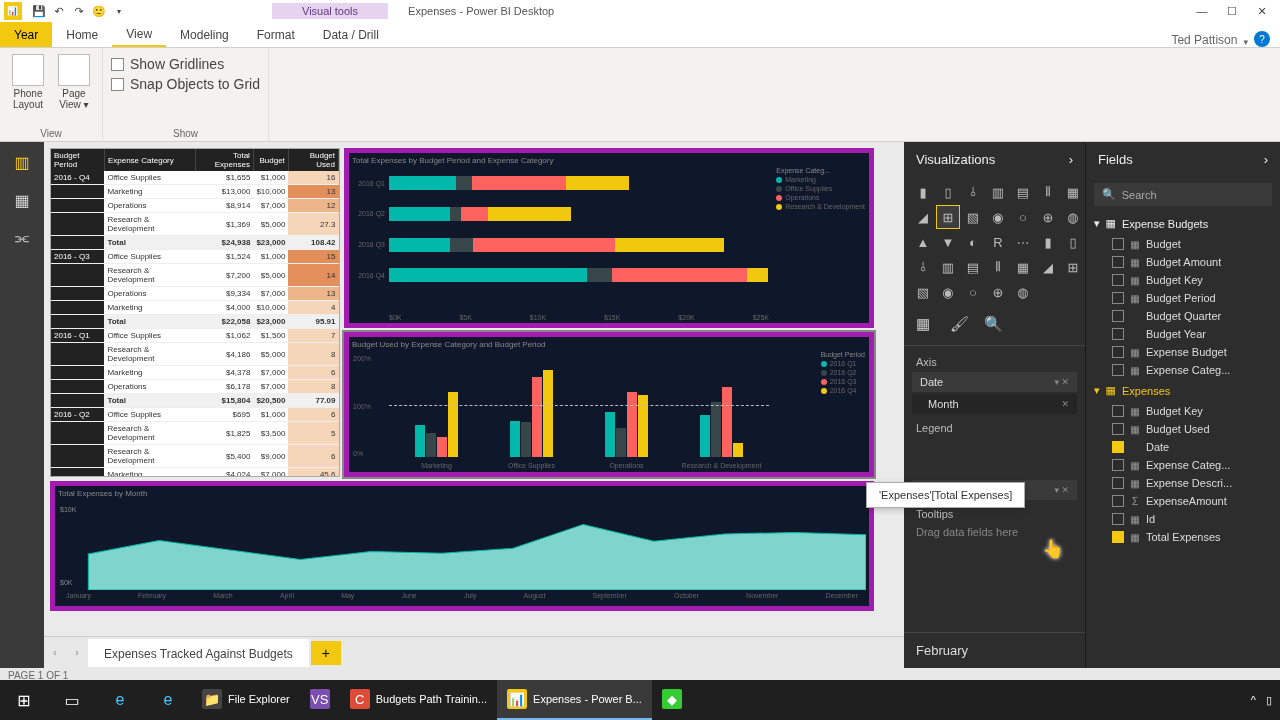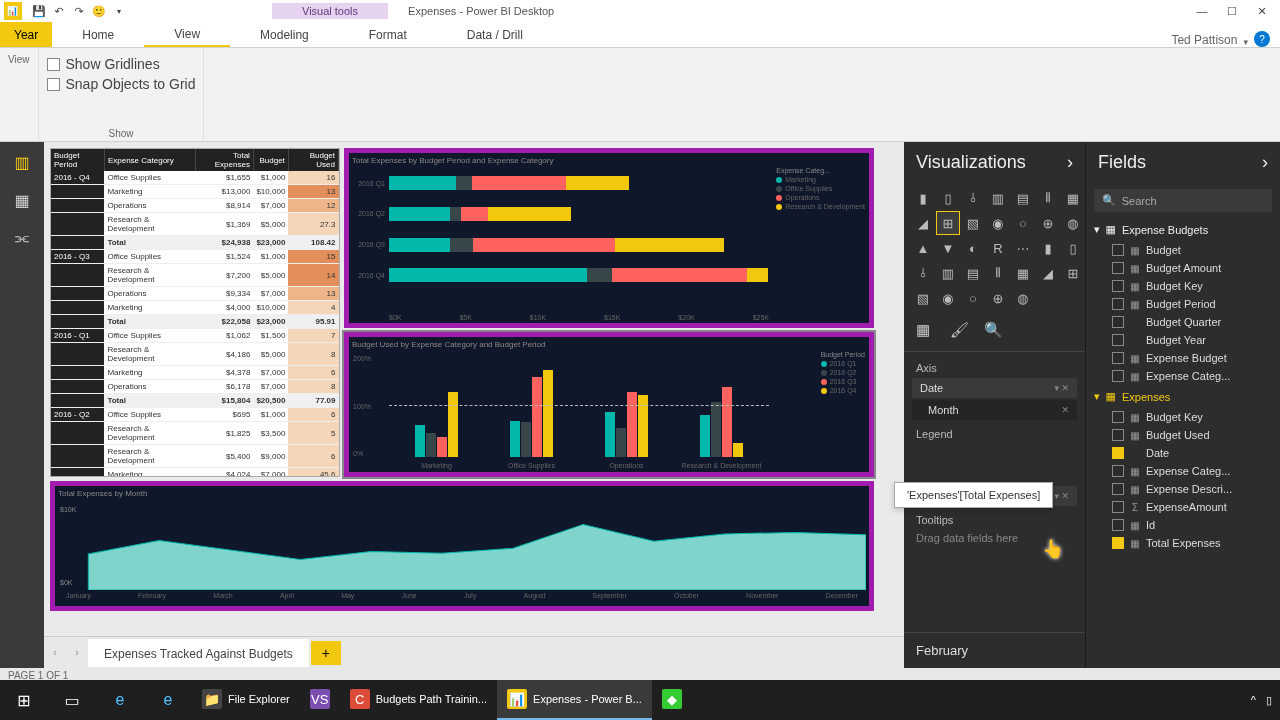--- a/index.html
+++ b/index.html
@@ -11,21 +11,21 @@
 .qat { display:flex; gap:2px; padding:0 4px; align-items:center; }
 .qat-btn { width:18px; height:18px; display:flex; align-items:center; justify-content:center; color:#444; }
 .tb-visual-tools { background:#e6d3f0; padding:2px 30px; color:#5e3b7d; font-size:11px; margin-left:140px; }
 .tb-title { margin-left:20px; color:#555; }
 .tb-right { margin-left:auto; display:flex; gap:6px; padding-right:6px; }
 .win-btn { width:24px; height:20px; display:flex; align-items:center; justify-content:center; color:#444; font-size:11px; }
 
 
 .menubar { height:26px; background:#fff; display:flex; align-items:stretch; border-bottom:1px solid #d0d0d0; font-size:12px; }
 .file-tab { background:#f2c811; color:#000; padding:0 14px; display:flex; align-items:center; font-weight:500; }
-.menu-tab { padding:0 30px; display:flex; align-items:center; color:#444; }
+.menu-tab { padding:0 14px; display:flex; align-items:center; color:#444; }
 .menu-tab.active { border-bottom:2px solid #f2c811; }
 .user-name { margin-left:auto; padding:0 10px; color:#666; display:flex; align-items:flex-end; gap:6px; }
 .help-icon { width:16px; height:16px; border-radius:50%; background:#0078d4; color:#fff; font-size:10px; display:flex; align-items:center; justify-content:center; }
 
 
 .ribbon { height:94px; background:#f3f2f1; display:flex; border-bottom:1px solid #d0d0d0; }
 .ribbon-group { display:flex; flex-direction:column; border-right:1px solid #e0e0e0; padding:4px 8px 0; }
 .ribbon-group-body { flex:1; display:flex; gap:6px; align-items:flex-start; }
 .ribbon-group-label { text-align:center; font-size:10px; color:#666; padding:2px 0; }
 .big-btn { display:flex; flex-direction:column; align-items:center; gap:2px; font-size:10px; color:#444; padding:2px 4px; }
@@ -82,21 +82,21 @@
 
 .tab-strip { position:absolute; bottom:0; left:0; right:0; height:32px; background:#e8e8e8; display:flex; align-items:center; border-top:1px solid #ccc; }
 .tab-nav { width:22px; text-align:center; color:#888; font-size:10px; }
 .page-tab { background:#fff; padding:6px 16px; font-size:12px; color:#444; border-top:2px solid transparent; }
 .add-tab { width:30px; height:24px; background:#f2c811; display:flex; align-items:center; justify-content:center; color:#000; font-size:14px; margin-left:2px; }
 
 
 .right-panes { width:376px; display:flex; background:#2d2d2d; color:#ddd; font-size:11px; }
 .viz-pane { width:182px; border-right:1px solid #1a1a1a; display:flex; flex-direction:column; }
 .fields-pane { width:194px; display:flex; flex-direction:column; }
-.pane-header { padding:10px 12px; font-size:18px; display:flex; justify-content:space-between; align-items:center; color:#eee; }
+.pane-header { padding:10px 12px; font-size:13px; display:flex; justify-content:space-between; align-items:center; color:#eee; }
 .viz-gallery { padding:4px 8px; display:grid; grid-template-columns:repeat(7,22px); gap:3px; }
 .viz-btn { width:22px; height:22px; display:flex; align-items:center; justify-content:center; color:#bbb; font-size:13px; }
 .viz-btn.sel { outline:1px solid #f2c811; background:#3d3d3d; }
 .viz-tabs { display:flex; gap:12px; padding:8px 12px; border-bottom:1px solid #444; }
 .viz-tab-icon { width:22px; height:22px; color:#ccc; font-size:15px; }
 
 .field-wells { flex:1; overflow:auto; padding:4px 0; }
 .well-label { padding:6px 12px 2px; font-size:11px; color:#bbb; }
 .well-item { margin:2px 8px; background:#3a3a3a; padding:4px 8px; font-size:11px; display:flex; justify-content:space-between; align-items:center; }
 .well-item.dark { background:#252525; }
@@ -161,20 +161,32 @@
     </div>
   <div class="user-name">
     <span>Ted Pattison</span>
     <span style="font-size:9px">▾</span>
     <span class="help-icon">?</span>
   </div>
 </div>
 
 <div class="ribbon">
   <div class="ribbon-group">
+    <div class="ribbon-group-body">
+      <div class="big-btn">
+        <div class="big-btn-icon"></div>
+        <span style="white-space:pre-line;text-align:center">Phone
+Layout</span>
+      </div>
+      <div class="big-btn">
+        <div class="big-btn-icon"></div>
+        <span style="white-space:pre-line;text-align:center">Page
+View ▾</span>
+      </div>
+    </div>
     <div class="ribbon-group-label">View</div>
   </div>
   <div class="ribbon-group">
     <div class="ribbon-group-body">
       <div class="checks">
         <label class="check-row">
           <span class="chk"></span>
           <span>Show Gridlines</span>
         </label>
         <label class="check-row">
@@ -640,21 +652,21 @@
           <div class="field-item">
             <span class="field-chk on"></span>
             <span class="fld-icon">▦</span>
             <span>Total Expenses</span>
           </div>
         </div>
     </div>
   </div>
 </div>
 
-<div class="tooltip" style="left:894px; top:482px">'Expenses'[Total Expenses]</div>
+<div class="tooltip" style="left:866px; top:482px">'Expenses'[Total Expenses]</div>
 <div class="cursor-hand" style="left:1042px; top:538px">👆</div>
 
 <div class="statusbar">
   <span>PAGE 1 OF 1</span>
 </div>
 
 <div class="taskbar">
   <div class="task-btn">⊞</div>
   <div class="task-btn">▭</div>
   <div class="task-btn" style="color:#4cc2ff">e</div>

